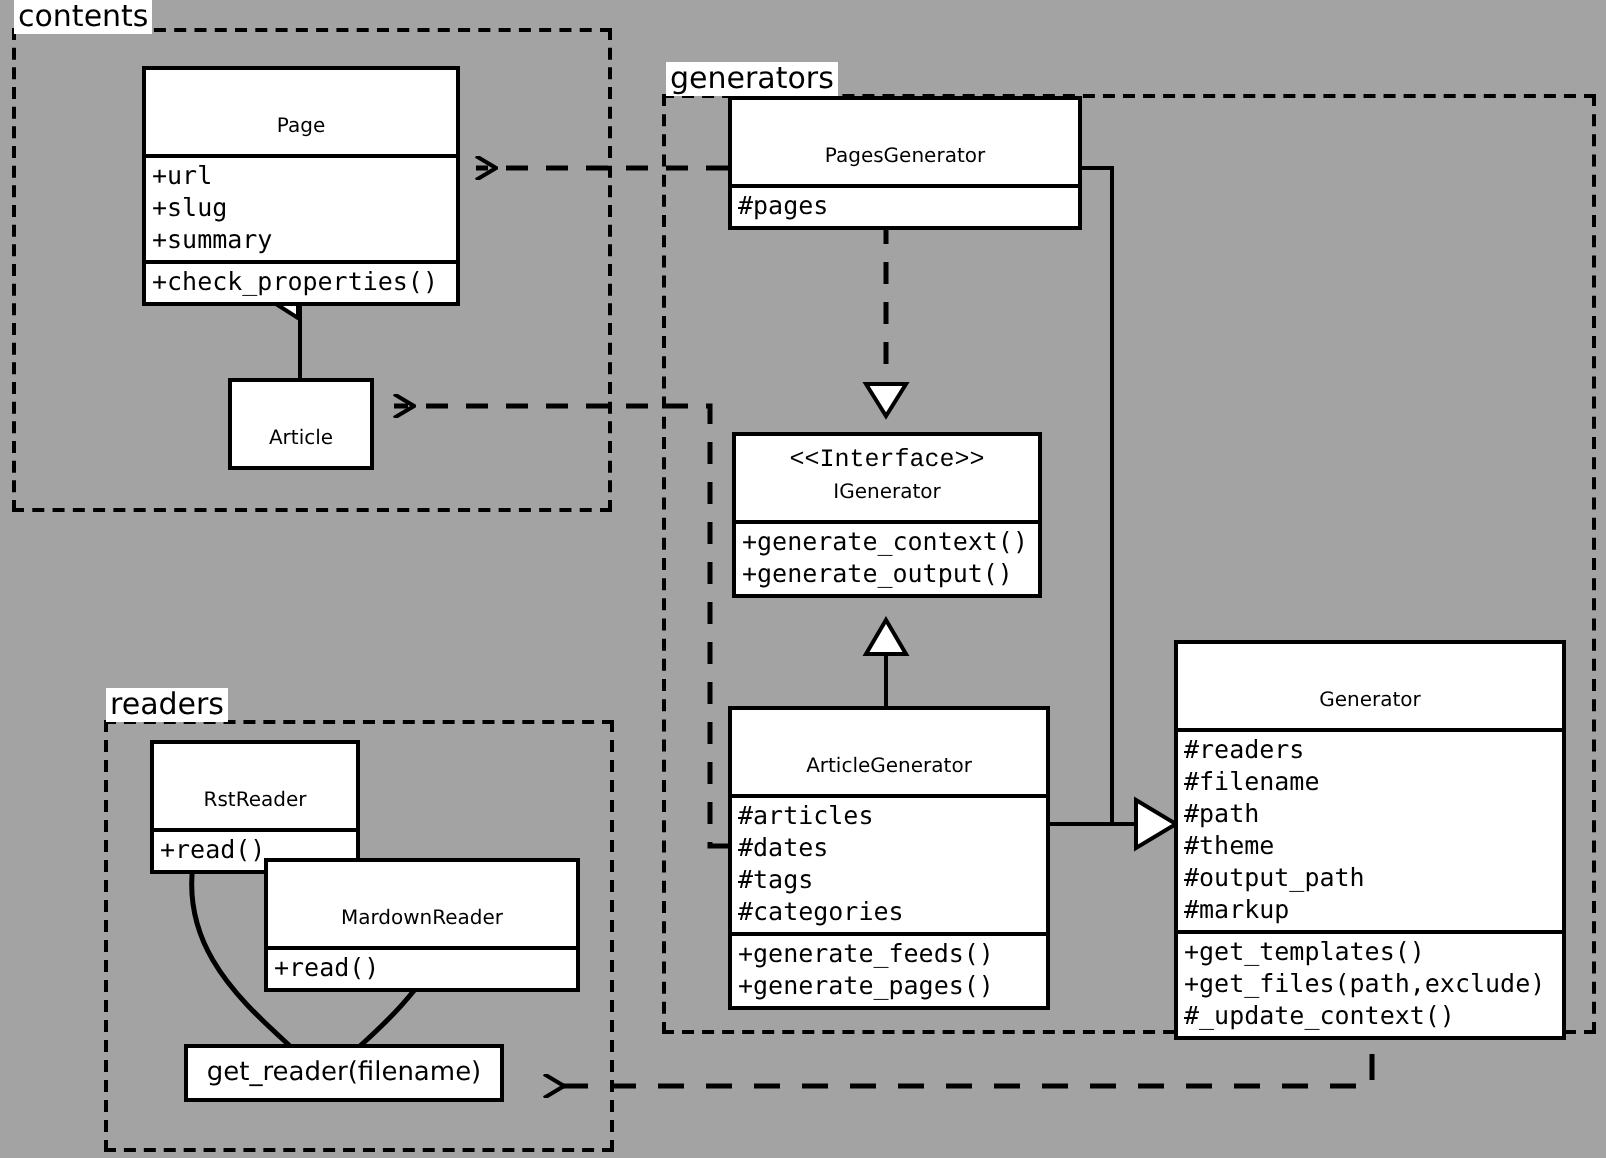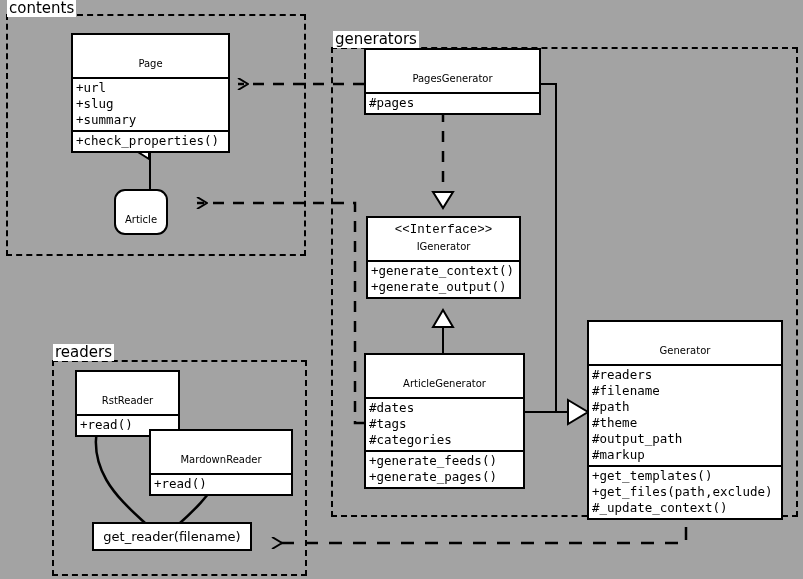--- a/index.html
+++ b/index.html
@@ -178,21 +178,21 @@
     <div class="compartment">
       <div class="row">+url</div>
       <div class="row">+slug</div>
       <div class="row">+summary</div>
     </div>
     <div class="compartment">
       <div class="row">+check_properties()</div>
     </div>
   </div>
 
-  <div class="uml" style="left:114px; top:189px; width:54px;border-radius:11px;">
+  <div class="uml" style="left:114px; top:189px; width:73px;">
     <div class="name">Article</div>
   </div>
 
   <div class="uml" style="left:364px; top:48px; width:177px;">
     <div class="name">PagesGenerator</div>
     <div class="compartment">
       <div class="row">#pages</div>
     </div>
   </div>
 
@@ -201,20 +201,21 @@
     <div class="name with-stereo">IGenerator</div>
     <div class="compartment">
       <div class="row">+generate_context()</div>
       <div class="row">+generate_output()</div>
     </div>
   </div>
 
   <div class="uml" style="left:364px; top:353px; width:161px;">
     <div class="name">ArticleGenerator</div>
     <div class="compartment">
+      <div class="row">#articles</div>
       <div class="row">#dates</div>
       <div class="row">#tags</div>
       <div class="row">#categories</div>
     </div>
     <div class="compartment">
       <div class="row">+generate_feeds()</div>
       <div class="row">+generate_pages()</div>
     </div>
   </div>
 
@@ -235,21 +236,21 @@
     </div>
   </div>
 
   <div class="uml" style="left:75px; top:370px; width:105px;">
     <div class="name">RstReader</div>
     <div class="compartment">
       <div class="row">+read()</div>
     </div>
   </div>
 
-  <div class="uml" style="left:149px; top:429px; width:144px;">
+  <div class="uml" style="left:132px; top:429px; width:158px;">
     <div class="name">MardownReader</div>
     <div class="compartment">
       <div class="row">+read()</div>
     </div>
   </div>
 
   <div class="uml plain" style="left:92px; top:522px; width:160px; height:29px;">
     <div class="fnlabel">get_reader(filename)</div>
   </div>
 

